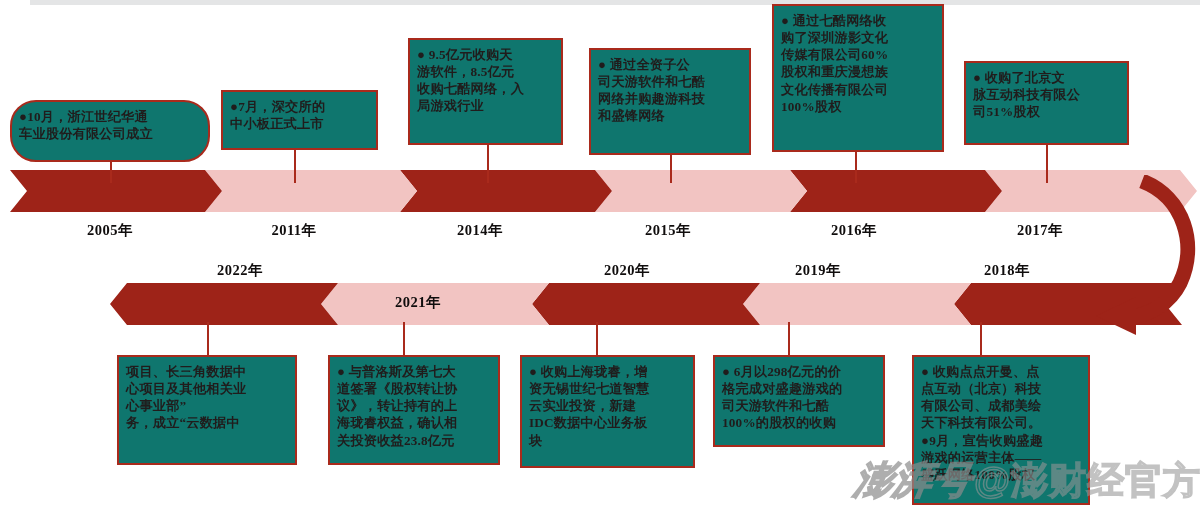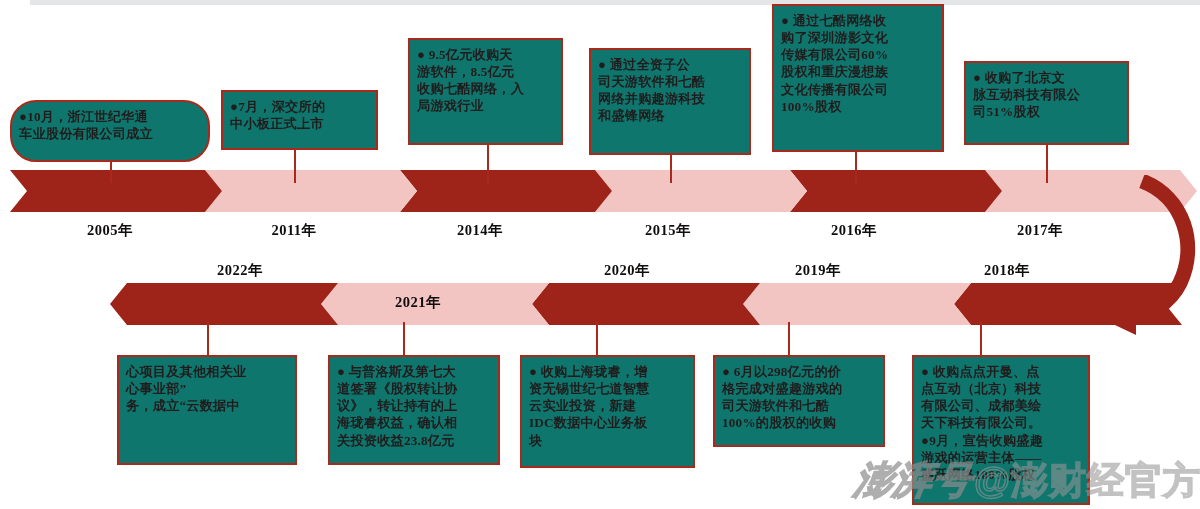--- a/index.html
+++ b/index.html
@@ -197,20 +197,21 @@
   <div class="year" style="left:985px; top:221px; width:110px;">2017年</div>
 
   <div class="year" style="left:185px; top:261px; width:110px;">2022年</div>
   <div class="year" style="left:363px; top:261px; width:110px;margin-top:32px;">2021年</div>
   <div class="year" style="left:572px; top:261px; width:110px;">2020年</div>
   <div class="year" style="left:763px; top:261px; width:110px;">2019年</div>
   <div class="year" style="left:952px; top:261px; width:110px;">2018年</div>
 
   <div class="stem" style="left:207px; top:322px; height:35px;"></div>
   <div class="box" style="left:117px; top:355px; width:180px; height:110px;">
+    <p>项目、长三角数据中</p>
     <p>心项目及其他相关业</p>
     <p>心事业部”</p>
     <p>务，成立“云数据中</p>
   </div>
 
   <div class="stem" style="left:403px; top:322px; height:35px;"></div>
   <div class="box" style="left:328px; top:355px; width:172px; height:110px;">
     <p>● 与普洛斯及第七大</p>
     <p>道签署《股权转让协</p>
     <p>议》，转让持有的上</p>

